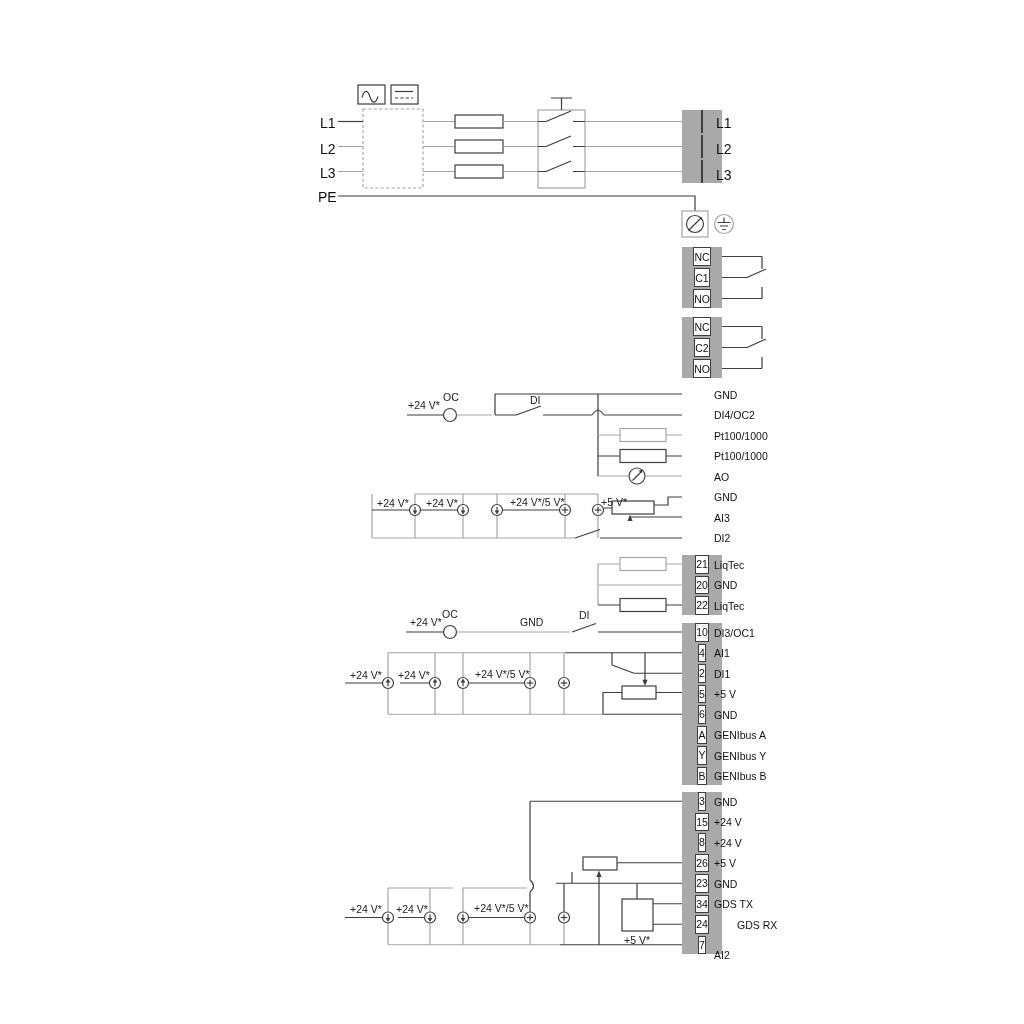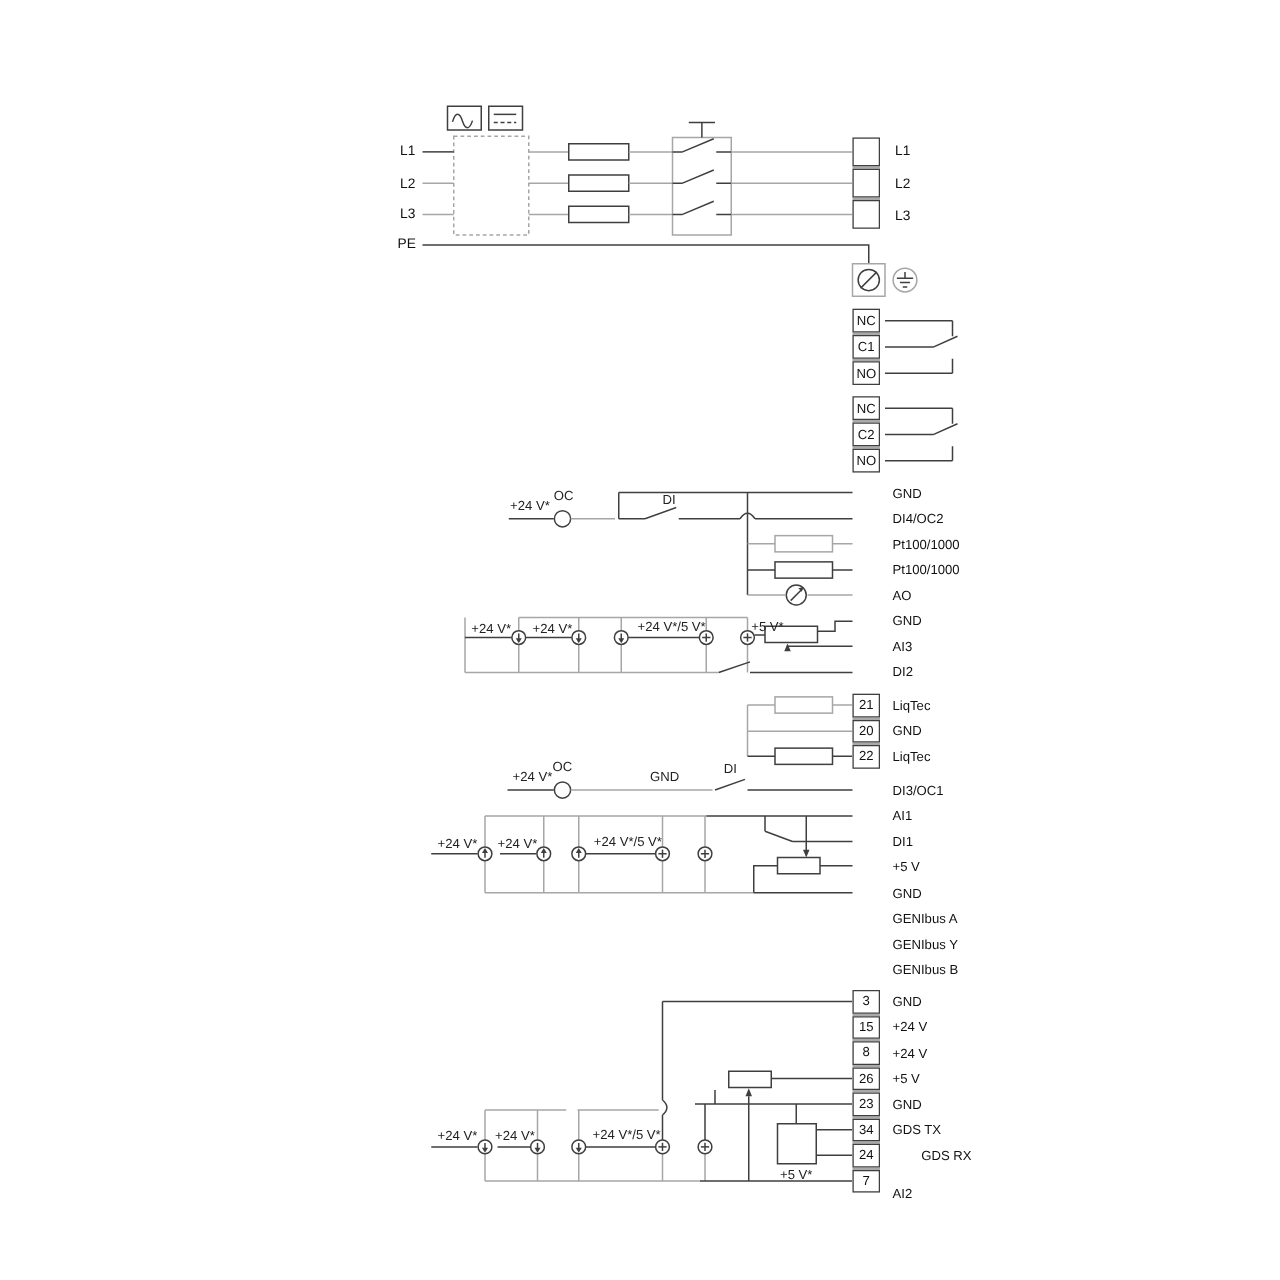--- a/index.html
+++ b/index.html
@@ -3,27 +3,27 @@
 <meta charset="utf-8">
 <style>
   html,body{margin:0;padding:0;background:#fff;}
   #stage{position:relative;width:1024px;height:1024px;background:#ffffff;
          font-family:"Liberation Sans",sans-serif;overflow:hidden;}
   svg.wires{position:absolute;left:0;top:0;}
   svg .k{stroke:#3f3f3f;fill:none;stroke-width:1.2px;}
   svg .g{stroke:#a6a6a6;fill:none;stroke-width:1.2px;}
   svg .f{fill:#3f3f3f;stroke:none;}
   svg .wf{fill:#ffffff;}
-  .tcol{position:absolute;width:22px;background:#a9a9a9;display:flex;flex-direction:column;gap:2px;}
+  .tcol{position:absolute;width:40px;background:#a9a9a9;display:flex;flex-direction:column;gap:2px;align-items:center;}
   .tcell{background:#fff;border:1px solid #3f3f3f;box-sizing:border-box;
          display:flex;align-items:center;justify-content:center;
          font-size:10.5px;color:#111;}
   .h23{height:23px;} .h19{height:19px;} .h185{height:18.5px;}
   .slbl{position:absolute;font-size:10.5px;color:#111;white-space:nowrap;}
-  .plbl{position:absolute;font-size:11px;color:#111;white-space:nowrap;}
+  .plbl{position:absolute;font-size:14px;color:#111;white-space:nowrap;}
   .wlbl{position:absolute;font-size:10.5px;color:#222;white-space:nowrap;}
 </style>
 </head>
 <body>
 
 <div id="stage">
 
 <svg class="wires" width="1024" height="1024" viewBox="0 0 1024 1024">
   <defs>
     <g id="srcd">
@@ -202,20 +202,30 @@
 
 <div class="tcol" style="left:682px;top:555px">
   <div class="tcell h185">21</div>
   <div class="tcell h185">20</div>
   <div class="tcell h185">22</div>
 </div>
 <span class="slbl" style="left:714px;top:558.5px">LiqTec</span>
 <span class="slbl" style="left:714px;top:579px">GND</span>
 <span class="slbl" style="left:714px;top:599.5px">LiqTec</span>
 
+<div class="tcol" style="left:682px;top:623px">
+  <div class="tcell h185">10</div>
+  <div class="tcell h185">4</div>
+  <div class="tcell h185">2</div>
+  <div class="tcell h185">5</div>
+  <div class="tcell h185">6</div>
+  <div class="tcell h185">A</div>
+  <div class="tcell h185">Y</div>
+  <div class="tcell h185">B</div>
+</div>
 <span class="slbl" style="left:714px;top:626.5px">DI3/OC1</span>
 <span class="slbl" style="left:714px;top:647px">AI1</span>
 <span class="slbl" style="left:714px;top:667.5px">DI1</span>
 <span class="slbl" style="left:714px;top:688px">+5 V</span>
 <span class="slbl" style="left:714px;top:708.5px">GND</span>
 <span class="slbl" style="left:714px;top:729px">GENIbus A</span>
 <span class="slbl" style="left:714px;top:749.5px">GENIbus Y</span>
 <span class="slbl" style="left:714px;top:770px">GENIbus B</span>
 
 <div class="tcol" style="left:682px;top:792px">

